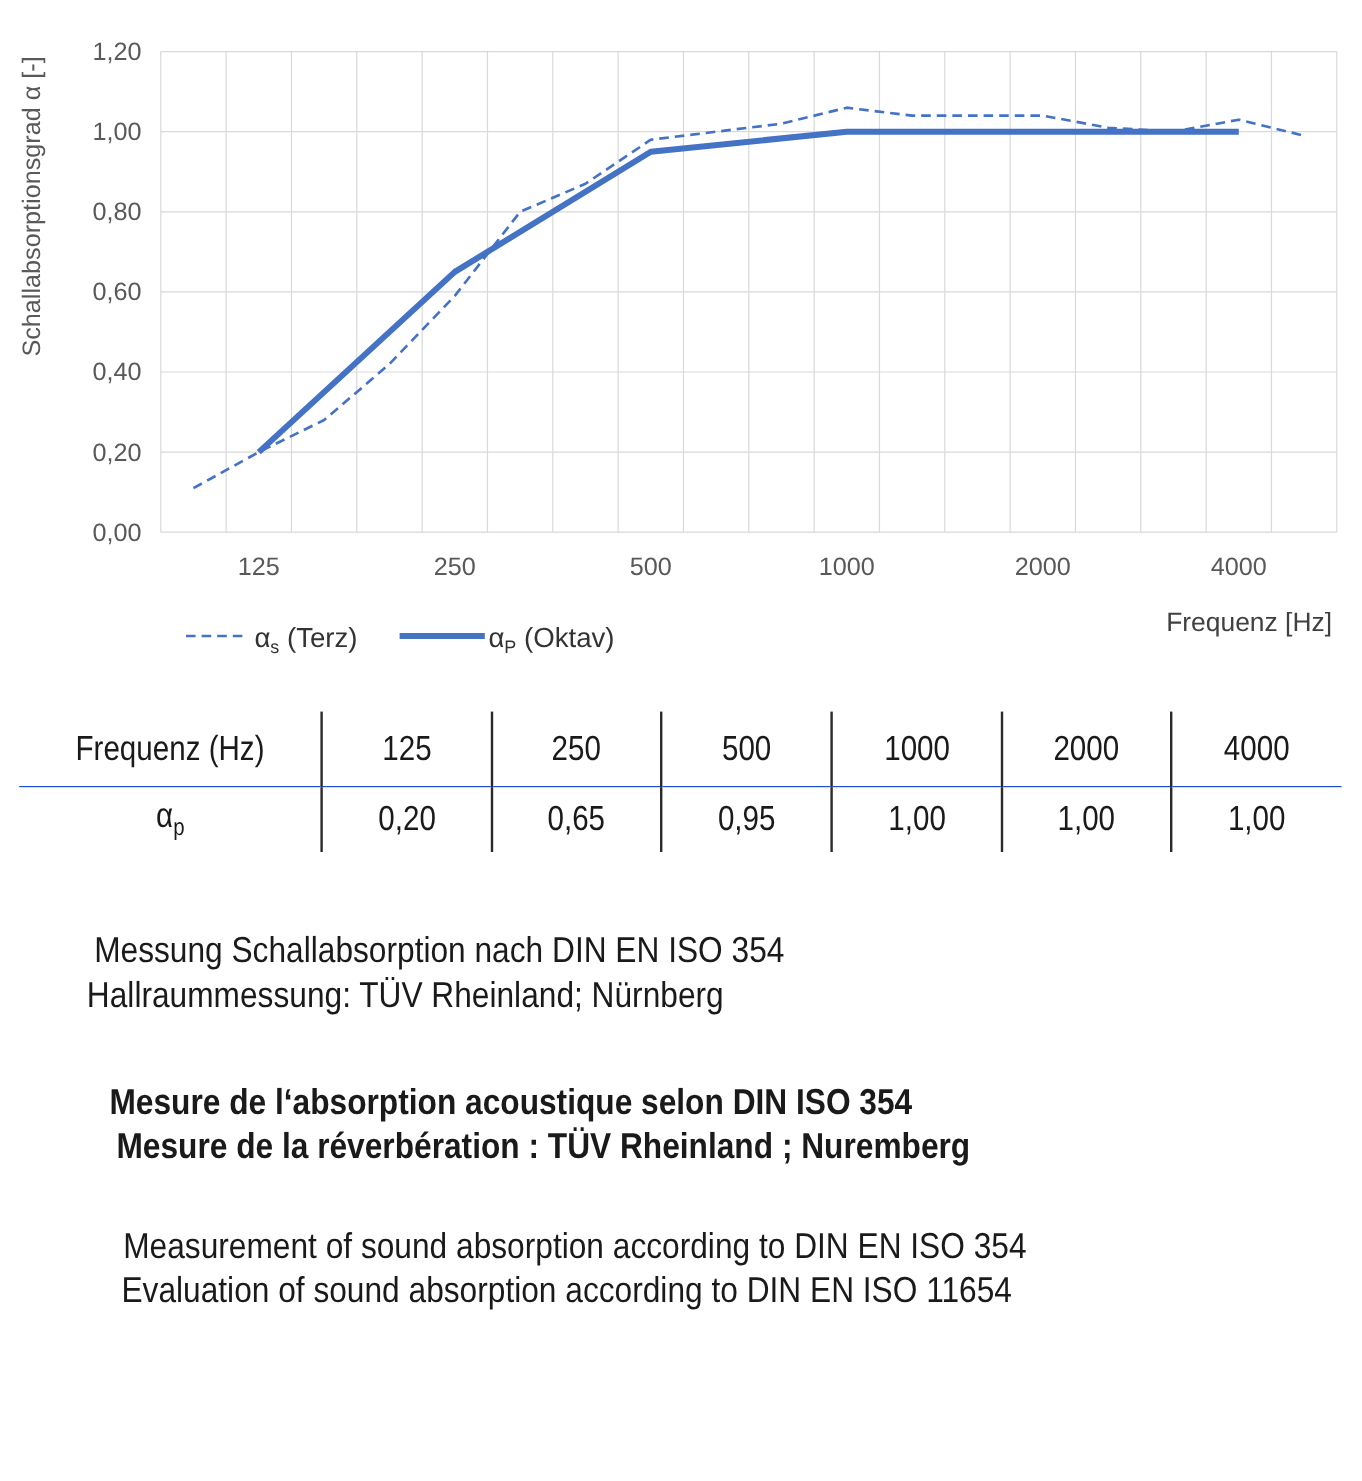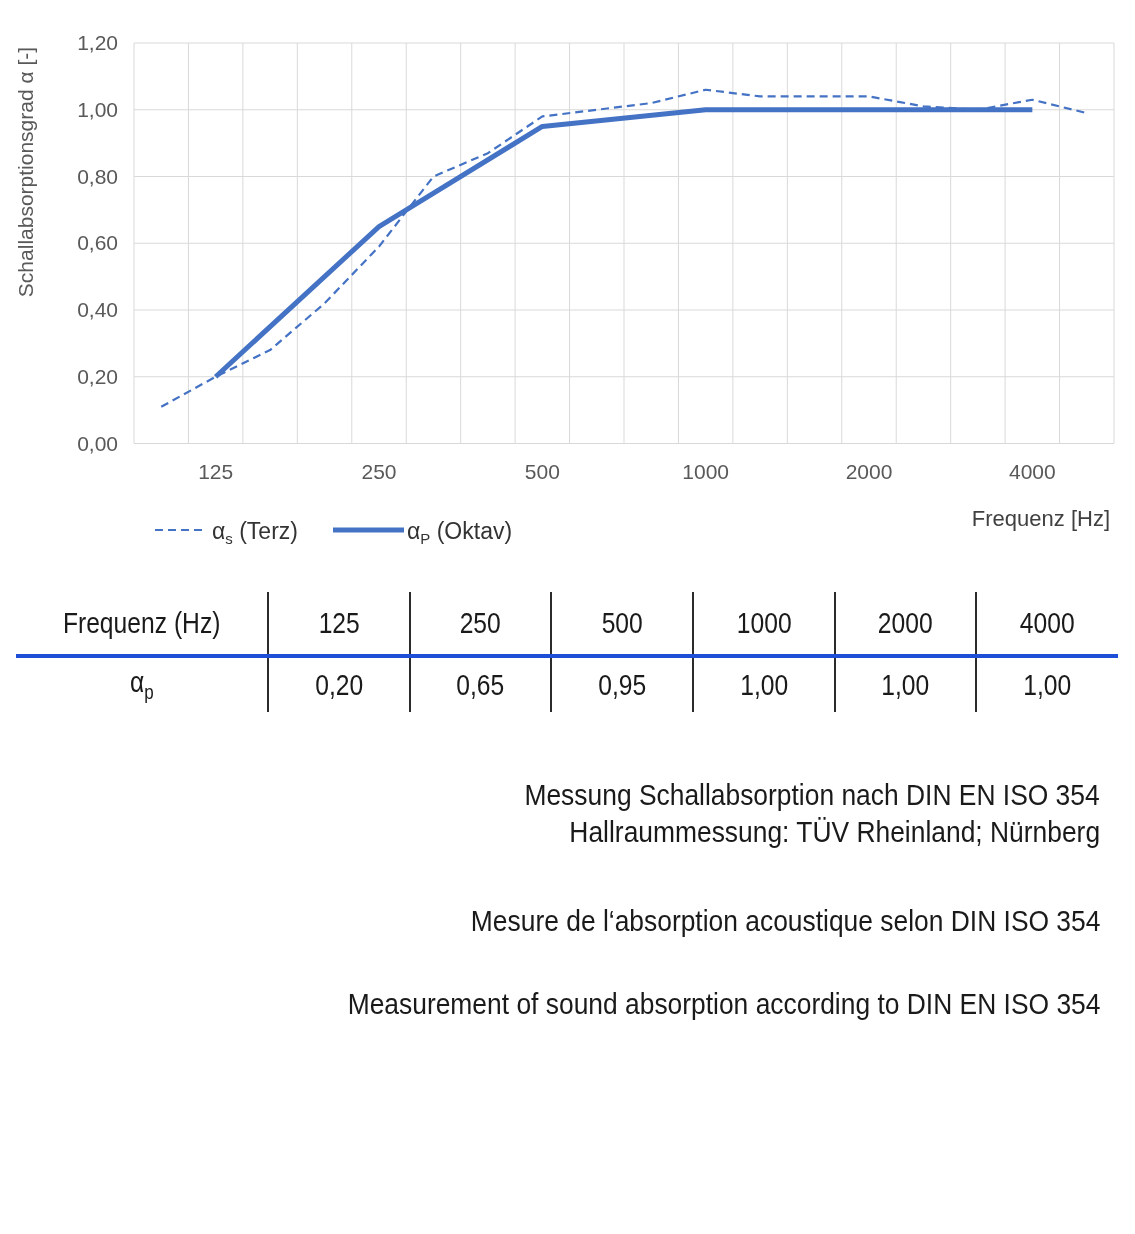--- a/index.html
+++ b/index.html
@@ -5,33 +5,33 @@
   html,body{margin:0;padding:0;background:#ffffff;}
   body{width:1135px;height:1234px;overflow:hidden;font-family:"Liberation Sans",sans-serif;}
   .page{position:relative;width:1135px;height:1234px;background:#fff;}
 
   svg text{font-family:"Liberation Sans",sans-serif;}
 
   
   .abs-table{border-collapse:collapse;table-layout:fixed;width:1102px;margin:28px 0 0 16px;}
   .abs-table col.c0{width:252px;}
   .abs-table th,.abs-table td{font-weight:normal;text-align:center;padding:0;color:#1a1a1a;}
-  .abs-table thead th{height:62px;border-bottom:4px solid #1d4ed8;}
+  .abs-table thead th{height:62px;border-bottom:1px solid #1d4ed8;}
   .abs-table tbody td{height:54px;}
   .abs-table th + th, .abs-table td + td{border-left:2px solid #2b2b2b;}
   .abs-table .cell-txt{display:inline-block;transform:scaleX(0.85);transform-origin:50% 50%;
       font-size:29px;white-space:nowrap;}
   .abs-table sub{font-size:20px;}
 
   
-  .notes{text-align:right;padding-right:35px;color:#1a1a1a;}
+  .notes{padding-right:35px;color:#1a1a1a;}
   .notes .note-line{line-height:37px;font-size:30px;height:37px;}
   .cond-r{display:inline-block;transform:scaleX(0.88);transform-origin:100% 50%;white-space:nowrap;}
   .notes-de{margin-top:64px;}
-  .notes-fr{margin-top:52px;}
+  .notes-fr{margin-top:52px;font-weight:bold;}
   .notes-en{margin-top:46px;}
 </style>
 </head>
 <body>
 
 <div class="page">
 
   <svg id="chart-svg" width="1135" height="560" viewBox="0 0 1135 560">
       <g stroke="#D9D9D9" stroke-width="1">
         <line x1="134" y1="43" x2="134" y2="443.5"></line>
@@ -120,19 +120,21 @@
     </tbody>
   </table>
 
   <div class="notes notes-de">
     <div class="note-line"><span class="cond-r">Messung Schallabsorption nach DIN EN ISO 354</span></div>
     <div class="note-line"><span class="cond-r">Hallraummessung: TÜV Rheinland; Nürnberg</span></div>
   </div>
 
   <div class="notes notes-fr">
     <div class="note-line"><span class="cond-r">Mesure de l‘absorption acoustique selon DIN ISO 354</span></div>
+    <div class="note-line"><span class="cond-r">Mesure de la réverbération : TÜV Rheinland ; Nuremberg</span></div>
   </div>
 
   <div class="notes notes-en">
     <div class="note-line"><span class="cond-r">Measurement of sound absorption according to DIN EN ISO 354</span></div>
+    <div class="note-line"><span class="cond-r">Evaluation of sound absorption according to DIN EN ISO 11654</span></div>
   </div>
 
 </div>
 
 </body></html>

